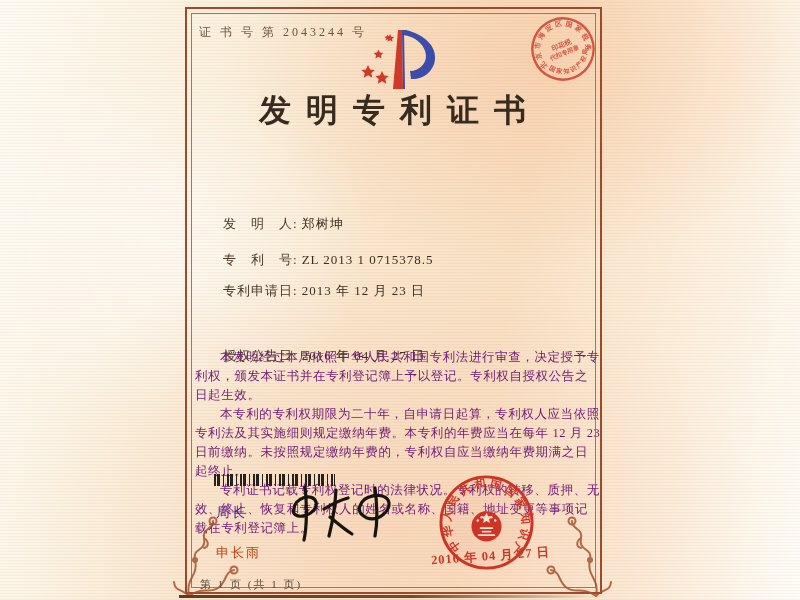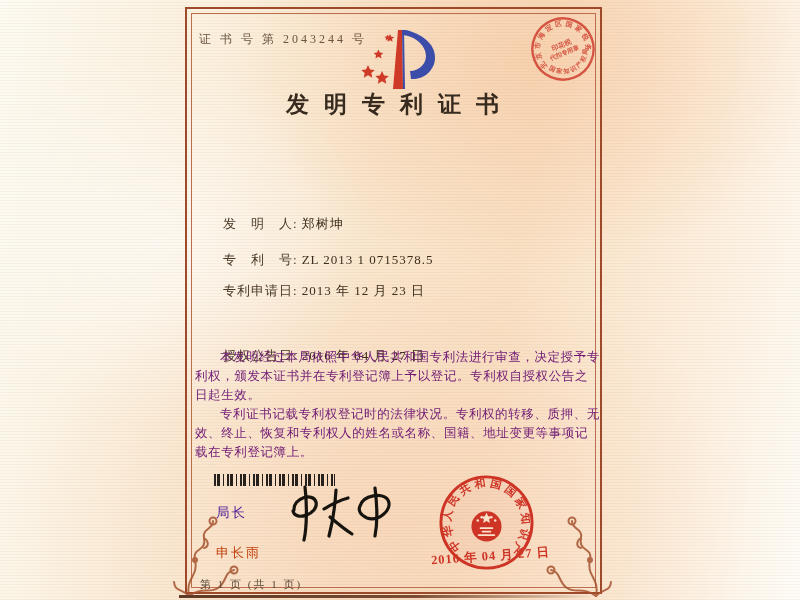--- a/index.html
+++ b/index.html
@@ -14,26 +14,26 @@
   }
   .scanlines{position:absolute;inset:0;pointer-events:none;
     background:repeating-linear-gradient(0deg, rgba(186,118,84,.07) 0 1px, transparent 1px 3px);}
   .page{position:absolute;inset:0;}
 
   .frame-outer{position:absolute;left:185px;top:7px;width:413px;height:583px;
     border:2.5px solid #9e4a2a;}
   .frame-inner{position:absolute;left:4px;top:4px;right:4px;bottom:4px;
     border:1px solid #bb6e4e;}
 
-  .cert-number{position:absolute;left:199px;top:31px;font-size:12px;letter-spacing:3px;color:#6a5340;}
+  .cert-number{position:absolute;left:199px;top:24px;font-size:12px;letter-spacing:3px;color:#6a5340;}
 
   .logo{position:absolute;left:356px;top:27px;width:88px;height:66px;}
 
   .title{position:absolute;left:186px;top:89px;width:413px;text-align:center;
-    font-size:23px;font-weight:600;color:#372a1e;letter-spacing:15px;text-indent:15px;}
+    font-size:32px;font-weight:600;color:#372a1e;letter-spacing:15px;text-indent:15px;}
 
   .field{position:absolute;left:210px;font-size:13px;color:#42321f;white-space:pre;}
   .field .flabel{color:#4a3927;letter-spacing:1px;}
   .field .fvalue{color:#3c2d1c;letter-spacing:1px;margin-left:4px;}
   .f0{top:161px}.f1{top:199px}.f2{top:235px}.f3{top:266px}.f4{top:299px}.f5{top:331px}
 
   .body-text{position:absolute;left:195px;top:348px;width:406px;color:#701a75;}
   .body-text p{margin:0;font-size:12.5px;line-height:19px;text-indent:2em;letter-spacing:.6px;}
 
   .barcode{position:absolute;left:214px;top:474px;width:121px;height:12px;
@@ -94,20 +94,21 @@
   </div>
   <div class="field f3">
     <span class="flabel">专利申请日:</span><span class="fvalue">2013 年 12 月 23 日</span>
   </div>
   <div class="field f5">
     <span class="flabel">授权公告日:</span><span class="fvalue">2016 年 04 月 27 日</span>
   </div>
 
   <div class="body-text">
     <p>本发明经过本局依照中华人民共和国专利法进行审查，决定授予专利权，颁发本证书并在专利登记簿上予以登记。专利权自授权公告之日起生效。</p>
+    <p>本专利的专利权期限为二十年，自申请日起算，专利权人应当依照专利法及其实施细则规定缴纳年费。本专利的年费应当在每年 12 月 23 日前缴纳。未按照规定缴纳年费的，专利权自应当缴纳年费期满之日起终止。</p>
     <p>专利证书记载专利权登记时的法律状况。专利权的转移、质押、无效、终止、恢复和专利权人的姓名或名称、国籍、地址变更等事项记载在专利登记簿上。</p>
   </div>
 
   <div class="barcode"></div>
 
   <div class="signer-title">局长</div>
   <div class="signer-name">申长雨</div>
 
   <svg class="signature" viewBox="0 0 124 62">
     <g fill="none" stroke="#17130e" stroke-width="3.2" stroke-linecap="round" stroke-linejoin="round">

